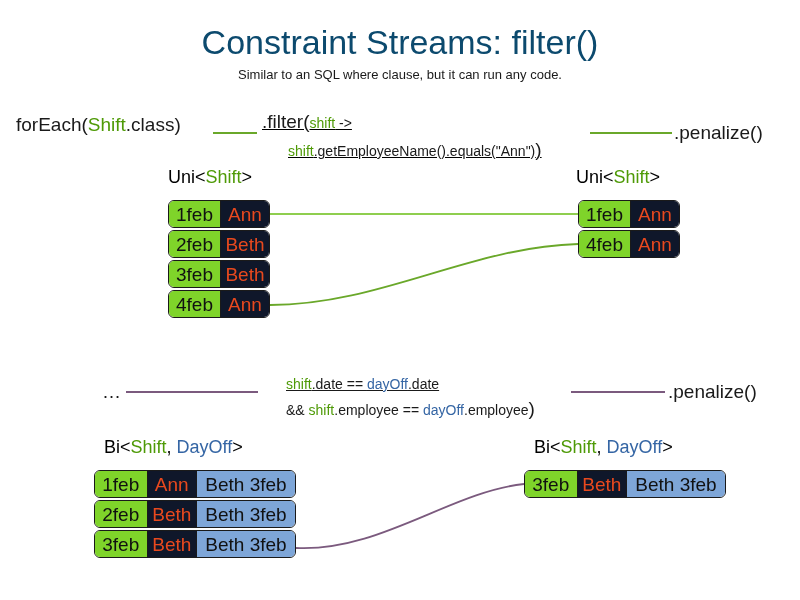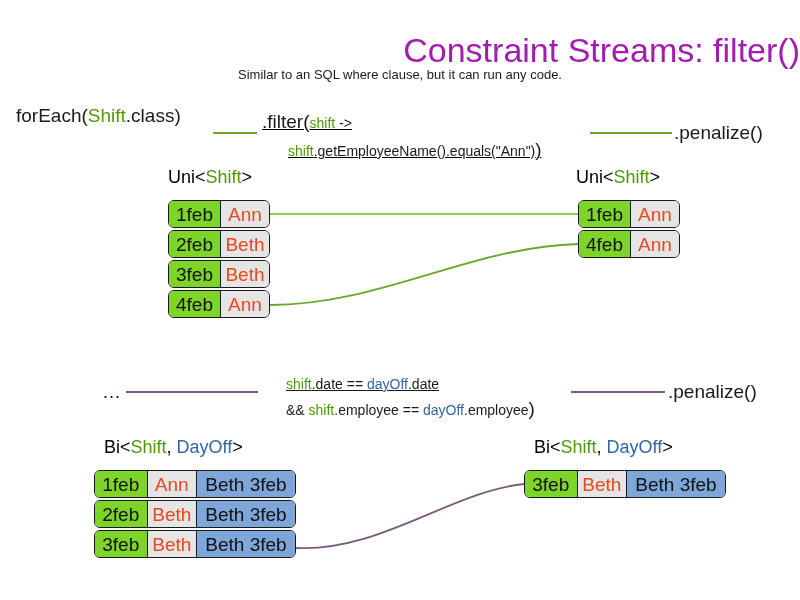--- a/index.html
+++ b/index.html
@@ -19,26 +19,25 @@
     position: absolute;
     left: 0; top: 0;
     width: 800px;
     height: 600px;
   }
   .abs { position: absolute; }
 
   
   #title {
     top: 22px; left: 0; width: 800px;
-    text-align: right;
+    text-align: center;
     font-size: 34px;
     line-height: 40px;
-    color: #a21caf;
-    white-space: nowrap;
-    margin-top: 8px;
+    color: #0c4a6e;
+    white-space: nowrap;
   }
   #subtitle {
     top: 66px; left: 0; width: 800px;
     text-align: center;
     font-size: 13px;
     line-height: 18px;
     color: #1a1a1a;
   }
 
   
@@ -84,21 +83,21 @@
     box-sizing: border-box;
     padding: 0 3px;
     white-space: nowrap;
   }
   .cell + .cell { border-left: 1.6px solid #1a1a1a; }
   .cell-shift-date {
     background: #7fd42a;
     color: #111111;
   }
   .cell-shift-name {
-    background: #e5e5e5;
+    background: #0f172a;
     color: #e8491e;
   }
   .cell-dayoff {
     background: #7ea6d8;
     color: #111111;
   }
   .tuple-group { display: flex; flex-direction: column; gap: 2px; }
 
   svg.links {
     position: absolute;
@@ -125,21 +124,21 @@
 
     <path d="M 270 305 C 380 305, 470 247, 578 244" stroke="#6aa82a" stroke-width="1.8" fill="none"></path>
 
     <line x1="126" y1="392" x2="258" y2="392" stroke="#7b5a7e" stroke-width="2"></line>
 
     <line x1="571" y1="392" x2="665" y2="392" stroke="#7b5a7e" stroke-width="2"></line>
 
     <path d="M 296 548 C 380 552, 450 492, 524 484" stroke="#7b5a7e" stroke-width="1.8" fill="none"></path>
   </svg>
 
-  <div class="abs pipe-text" style="left:16px; top:104px;"><span>forEach(</span><span class="g">Shift</span><span>.class)</span></div>
+  <div class="abs pipe-text" style="left:16px; top:113px;"><span>forEach(</span><span class="g">Shift</span><span>.class)</span></div>
 
   <div class="abs" style="left:262px; top:110px;text-decoration:underline;">
     <div class="pipe-text"><span>.filter(</span><span class="code-small g">shift</span><span class="code-small"> -&gt;</span></div>
     <div class="code-small" style="margin-left:26px; margin-top:4px;"><span class="g">shift</span><span>.getEmployeeName().equals("Ann")</span><span class="pipe-text">)</span></div>
   </div>
 
   <div class="abs pipe-text" style="left:674px; top:121px;">.penalize()</div>
 
   <div class="abs type-label" style="left:168px; top:166px;"><span>Uni&lt;</span><span class="g">Shift</span><span>&gt;</span></div>
 

